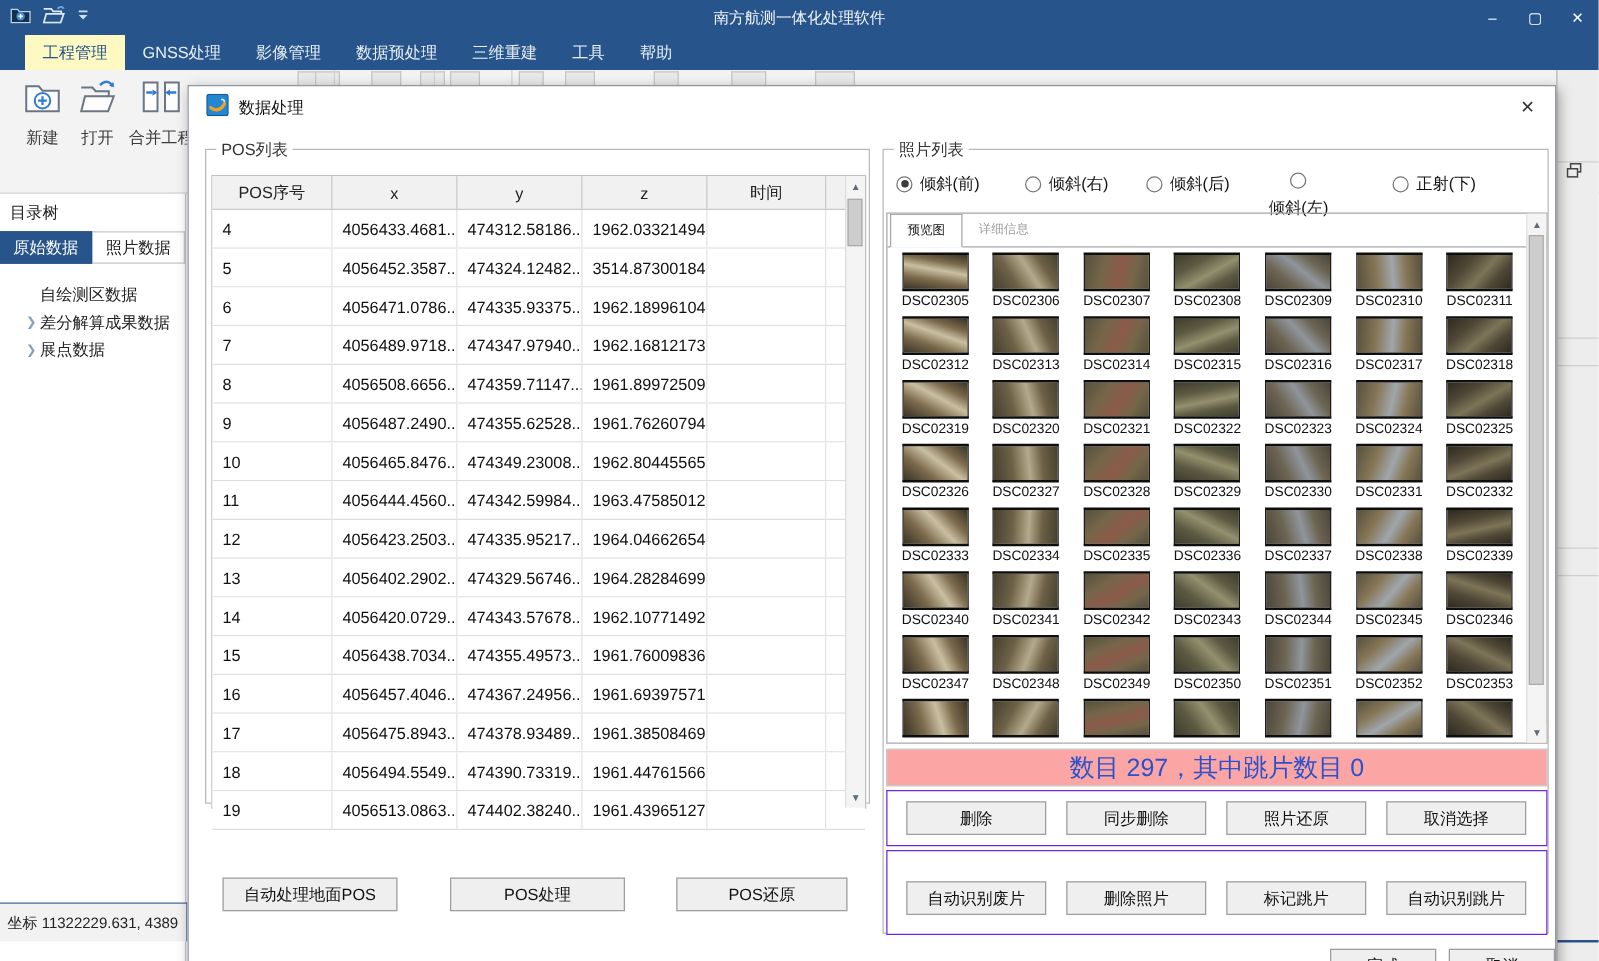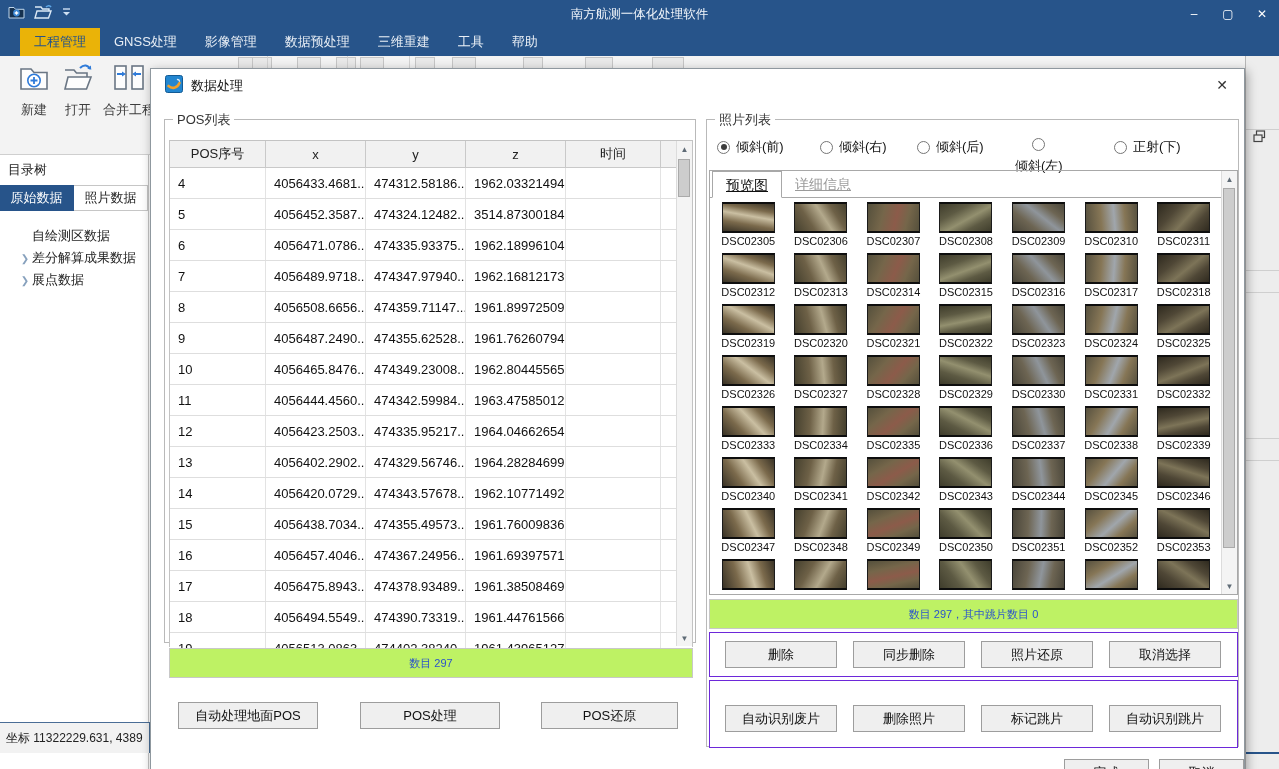--- a/index.html
+++ b/index.html
@@ -14,21 +14,21 @@
   .qa-icons svg{display:block;}
   .win-title{position:absolute;left:50%;top:6px;transform:translateX(-50%);
     color:#f2f6fb;font-size:12.5px;white-space:nowrap;}
   .win-controls{position:absolute;right:0;top:0;height:28px;display:flex;}
   .win-btn{width:34px;height:28px;display:flex;align-items:center;justify-content:center;
     color:#ffffff;font-size:12px;}
   .menubar{position:absolute;left:0;top:28px;width:1279px;height:28px;background:#27548a;
     display:flex;align-items:stretch;padding-left:20px;box-sizing:border-box;}
   .menu-tab{display:flex;align-items:center;padding:0 14px;color:#e9eff6;font-size:13px;
     white-space:nowrap;}
-  .menu-tab.active{background:#eab308;color:#27548a;}
+  .menu-tab.active{background:#fef9c3;color:#27548a;}
   .ribbon{position:absolute;left:0;top:56px;width:1279px;height:99px;background:#f3f3f3;
     border-bottom:1px solid #cfcfcf;box-sizing:border-box;}
   .rb-item{position:absolute;top:6px;text-align:center;color:#3c3c3c;font-size:13px;}
   .rb-item .rb-icon{display:block;margin:0 auto 4px auto;}
   .rb-ghost{position:absolute;top:1px;height:10px;background:#e9e9e9;border:1px solid #c6c6c6;border-bottom:none;}
   .rb-sep{position:absolute;top:0;width:1px;height:12px;background:#d2d2d2;}
   
   .sidebar{position:absolute;left:0;top:155px;width:149px;height:614px;background:#ffffff;
     border-right:1px solid #c6c6c6;box-sizing:border-box;}
   .sidebar-title{padding:6px 8px 4px 8px;font-size:13px;color:#222;}
@@ -72,34 +72,34 @@
     border-right:1px solid #e3e3e3;box-sizing:border-box;white-space:nowrap;overflow:hidden;}
   .c0{width:96px;} .c1{width:100px;} .c2{width:100px;} .c3{width:100px;} .c4{width:95px;}
   .cfill{flex:1;border-right:none;}
   .vscroll{position:absolute;right:0;top:0;bottom:0;width:16px;background:#f4f4f4;
     border-left:1px solid #dcdcdc;box-sizing:border-box;}
   .varrow{position:absolute;left:0;width:100%;height:16px;display:flex;align-items:center;
     justify-content:center;color:#5f6b76;font-size:8px;background:#f4f4f4;}
   .varrow.up{top:0;} .varrow.down{bottom:0;}
   .vthumb{position:absolute;left:1px;width:12px;background:#cdcdcd;border:1px solid #aaaaaa;box-sizing:border-box;}
   .count-bar{position:absolute;border:1px solid #c8c8c8;box-sizing:border-box;display:flex;
-    align-items:center;justify-content:center;font-size:11px;color:#2a52cc;background:#bef264;}
+    align-items:center;justify-content:center;font-size:20px;color:#2a52cc;background:#fca5a5;}
   .btn{background:#efefef;border:1px solid #9d9d9d;box-sizing:border-box;display:flex;
     align-items:center;justify-content:center;font-size:13px;color:#111;position:absolute;height:27px;}
   
   .radio-row{position:absolute;left:0;top:18px;width:100%;height:22px;}
   .radio{position:absolute;display:flex;align-items:center;gap:6px;font-size:13px;color:#111;}
   .radio .dot{width:13px;height:13px;border:1px solid #767676;border-radius:50%;background:#fff;
     display:flex;align-items:center;justify-content:center;box-sizing:border-box;}
   .radio.selected .dot::after{content:"";width:6px;height:6px;border-radius:50%;background:#3c3c3c;}
   .photo-box{position:absolute;left:2px;top:50px;width:529px;height:425px;border:1px solid #a8a8a8;
     box-sizing:border-box;}
   .photo-tabs{position:absolute;left:0;top:0;width:100%;height:27px;border-bottom:1px solid #a8a8a8;
     display:flex;box-sizing:border-box;}
-  .ptab{padding:5px 13px;font-size:14px;text-decoration:underline;}
+  .ptab{padding:5px 13px;font-size:10px;}
   .ptab.active{background:#fff;border:1px solid #a8a8a8;border-bottom:1px solid #ffffff;
     margin-bottom:-1px;margin-left:2px;color:#111;}
   .ptab.inactive{color:#9a9a9a;}
   .photo-grid{position:absolute;left:2px;top:28px;right:17px;bottom:2px;overflow:hidden;
     display:grid;grid-template-columns:repeat(7,1fr);grid-auto-rows:51px;padding-top:3px;}
   .photo-item{display:flex;flex-direction:column;align-items:center;}
   .thumb{width:53px;height:31px;border:1px solid #1b1b1b;border-top:2px solid #0e0e0e;
     border-bottom:2px solid #0e0e0e;box-sizing:border-box;}
   .photo-label{font-size:11px;color:#111;margin-top:2px;white-space:nowrap;}
   .btn-box{position:absolute;border:1px solid #6d28d9;box-sizing:border-box;background:#fff;}
@@ -392,21 +392,20 @@
             <div class="pt-cell cfill"></div>
           </div>
         </div>
       <div class="vscroll">
         <div class="varrow up">▲</div>
         <div class="vthumb" style="top:18px;height:38px;"></div>
         <div class="varrow down">▼</div>
       </div>
     </div>
 
-    <div class="count-bar" style="left:4px;top:528px;width:524px;height:30px;">数目 297</div>
 
     <div id="pos-buttons"></div>
   <div class="btn" style="left: 13px; width: 140px; top: 582px;">自动处理地面POS</div>
       <div class="btn" style="left: 195px; width: 140px; top: 582px;">POS处理</div>
       <div class="btn" style="left: 376px; width: 137px; top: 582px;">POS还原</div>
     </div>
 
   <div class="groupbox" style="left:555px;top:50px;width:533px;height:628px;">
     <span class="group-legend">照片列表</span>
 

